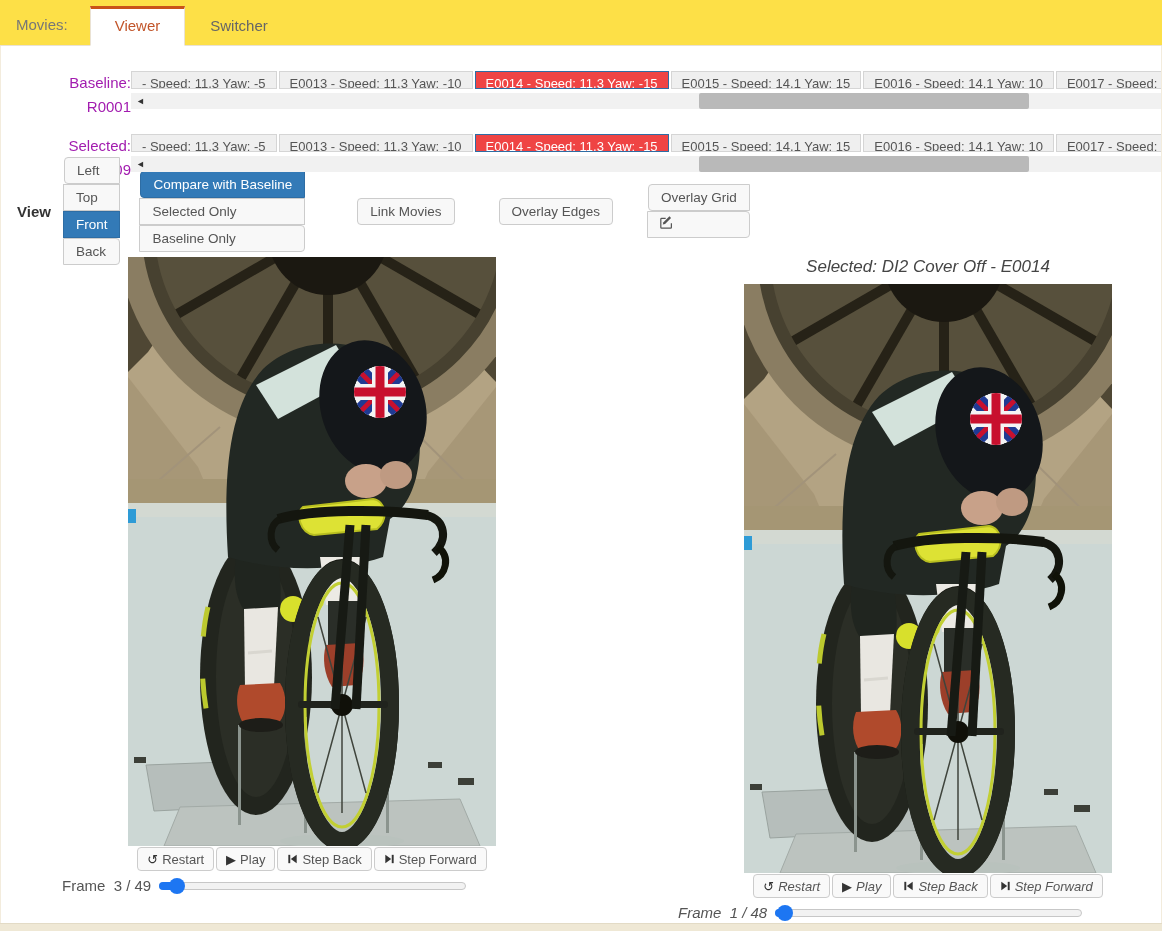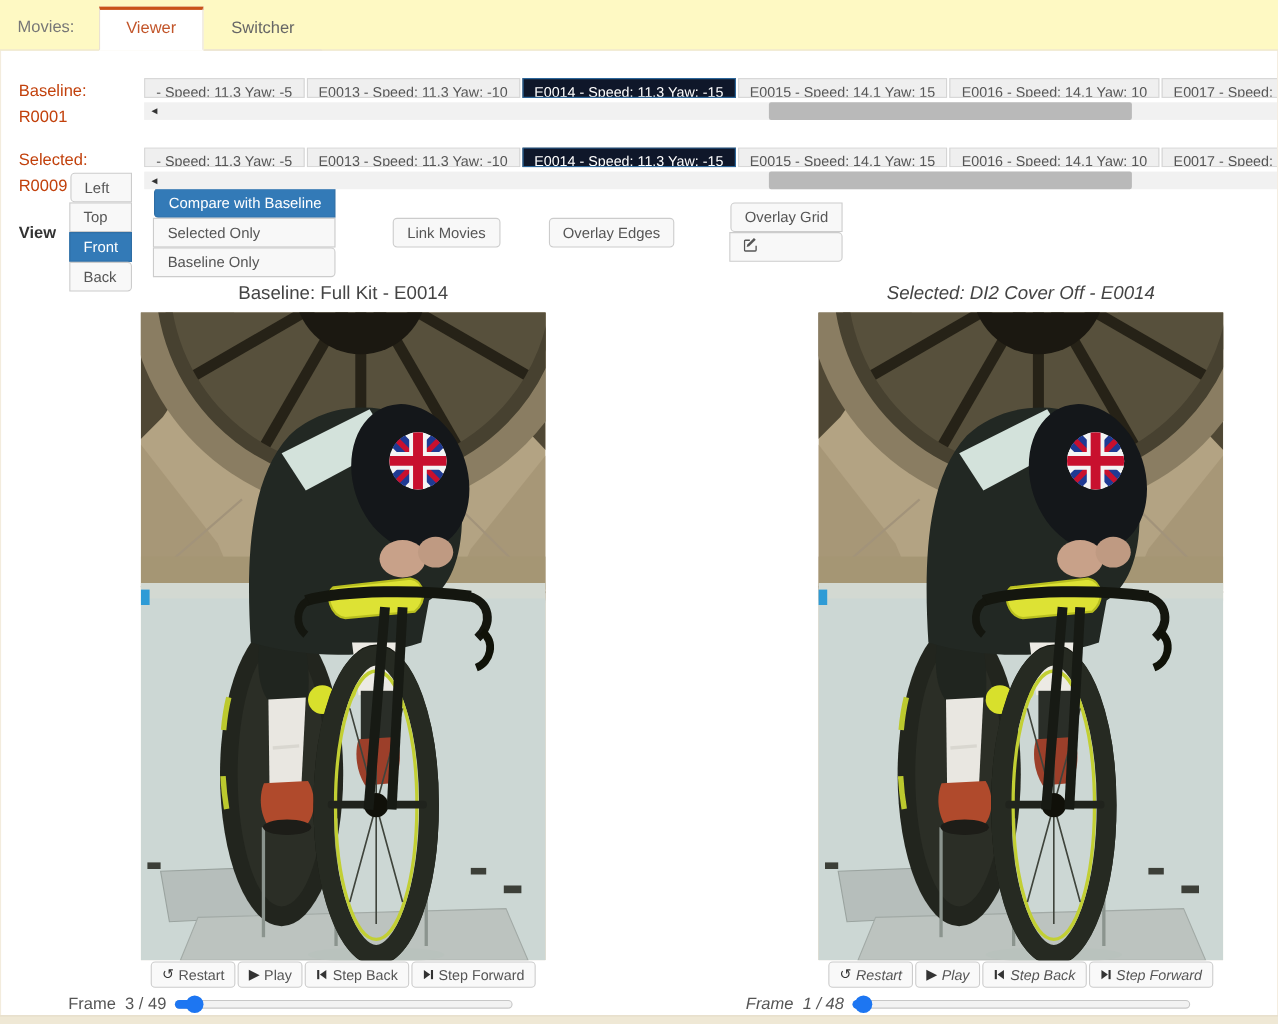--- a/index.html
+++ b/index.html
@@ -6,58 +6,58 @@
   html,body { background:#fff; }
   body {
     width:1162px; height:931px; overflow:hidden;
     font-family:"Liberation Sans","DejaVu Sans",sans-serif;
     color:#555;
   }
   .app { width:1162px; height:931px; display:flex; flex-direction:column; overflow:hidden; }
 
   
   .tabbar { position:relative; height:46px; display:flex; align-items:flex-end; padding-left:16px;
-            border-bottom:1px solid #eae2d3; background:#fef9c3; }
+            border-bottom:1px solid #eae2d3; background:#fde047; }
   .movies-label { font-size:15px; color:#777; padding:0 6px 12px 0; margin-right:16px; }
   .tab { font-size:15px; color:#666; padding:10px 24px 11px 24px; margin-bottom:-1px; cursor:default;
          border:1px solid transparent; border-bottom:1px solid #eae2d3; }
   .tab.active { color:#c2552a; background:#fff; border:1px solid #eae2d3;
                 border-top:3px solid #c95318; border-bottom:1px solid #fff; padding-top:8px; }
 
   
   .panel { flex:1; border-left:1px solid #f3ecdd; border-right:1px solid #f3ecdd;
            padding-top:25px; overflow:hidden; background:#fff; }
 
   
   .strip-row { display:flex; margin-bottom:15px; }
   .strip-labels { width:130px; flex:0 0 130px; padding-left:16px; }
-  .strip-labels .lab { font-size:15px; color:#c2410c; line-height:24px; }
+  .strip-labels .lab { font-size:15px; color:#a21caf; line-height:24px;text-align:right; }
   .strip-main { flex:1; overflow:hidden; }
   .movie-strip { display:flex; gap:2px; margin-bottom:4px; width:1040px; overflow:hidden; }
   .movie-btn { flex:0 0 auto; white-space:nowrap; font-size:13px; color:#555;
                background:#efefef; border:1px solid #d5d5d5; padding:4px 10px; height:18px;
                line-height:15px; cursor:default; overflow:hidden; }
-  .movie-btn.selected { background:#0f172a; border-color:#2e6da4; color:#fff; }
+  .movie-btn.selected { background:#ef4444; border-color:#2e6da4; color:#fff; }
   .hscrollbar { position:relative; height:16px; background:#f1f1f1; width:1032px; }
   .hscroll-arrow { position:absolute; left:5px; top:1px; font-size:9px; color:#333; line-height:14px; }
   .hscroll-thumb { position:absolute; left:55%; width:32%; top:0; bottom:0; background:#b9b9b9; border-radius:2px; }
 
   
   .toolbar { display:flex; align-items:center; padding-left:16px; margin-top:2px; height:28px; }
   .view-label { font-weight:bold; color:#333; font-size:15px; margin-right:13px; }
   .btn { font-size:13.5px; color:#555; background:#f8f8f8; border:1px solid #ccc; border-radius:4px;
          padding:4px 12px; height:27px; line-height:17px; cursor:default; white-space:nowrap;
          display:inline-flex; align-items:center; gap:6px; }
   .btn.active { background:#337ab7; border-color:#2e6da4; color:#fff; }
   .btn-group { display:inline-flex;flex-direction:column; }
   .btn-group .btn { border-radius:0; margin-left:-1px; }
   .btn-group .btn:first-child { border-radius:4px 0 0 4px; margin-left:0; }
   .btn-group .btn:last-child { border-radius:0 4px 4px 0; }
   .gap-a { margin-left:20px; } .gap-b { margin-left:52px;text-align:right; } .gap-c { margin-left:44px; }
-  .gap-d { margin-left:51px;justify-content:center; }
+  .gap-d { margin-left:35px;justify-content:center; }
 
   
   .viewer { display:flex; margin-top:32px; }
   .movie-panel { width:368px; flex:0 0 368px; }
   .movie-panel.left { margin-left:127px; }
   .movie-panel.right { margin-left:248px;font-style:italic; }
   .movie-title { font-size:17px; color:#444; text-align:center; margin-bottom:7px; white-space:nowrap; }
   .scene { display:block; width:368px; height:589px; }
 
   .controls-row { display:flex; justify-content:center; gap:2px; margin-top:1px; }
@@ -264,21 +264,20 @@
                 <path d="M6.2 9.8 L13.6 2.4 l-2-2 L4.2 7.8 l-0.8 2.8 z" fill="#555"></path>
               </svg></span>
           </div>
       </div>
 
     </div>
 
     <div class="viewer">
 
       <div class="movie-panel left">
-        <div class="movie-title">Baseline: Full Kit - E0014</div>
         <svg class="scene">
             <use href="#tunnel-scene"></use>
           </svg>
         <div class="controls-row">
           <div class="pbtn">
               <span class="glyph">↺</span>
               <span>Restart</span>
             </div>
           <div class="pbtn">
               <span class="glyph">▶</span>

